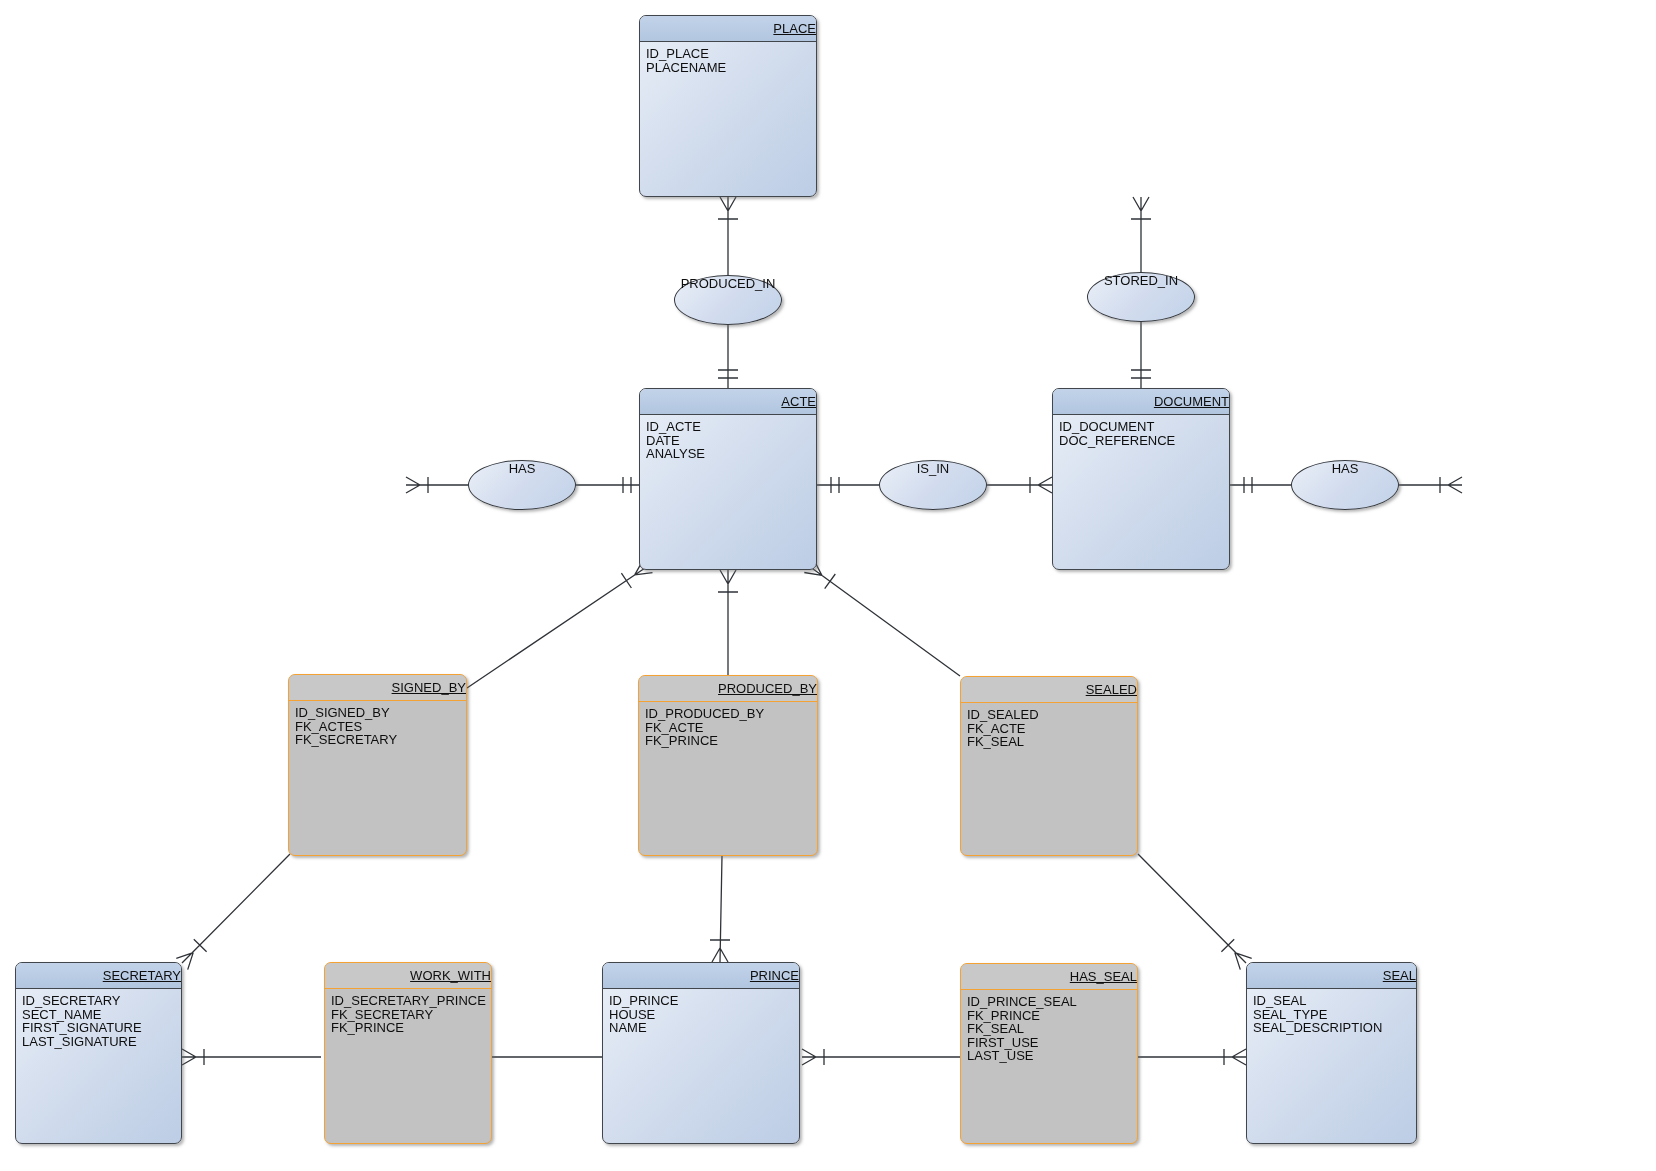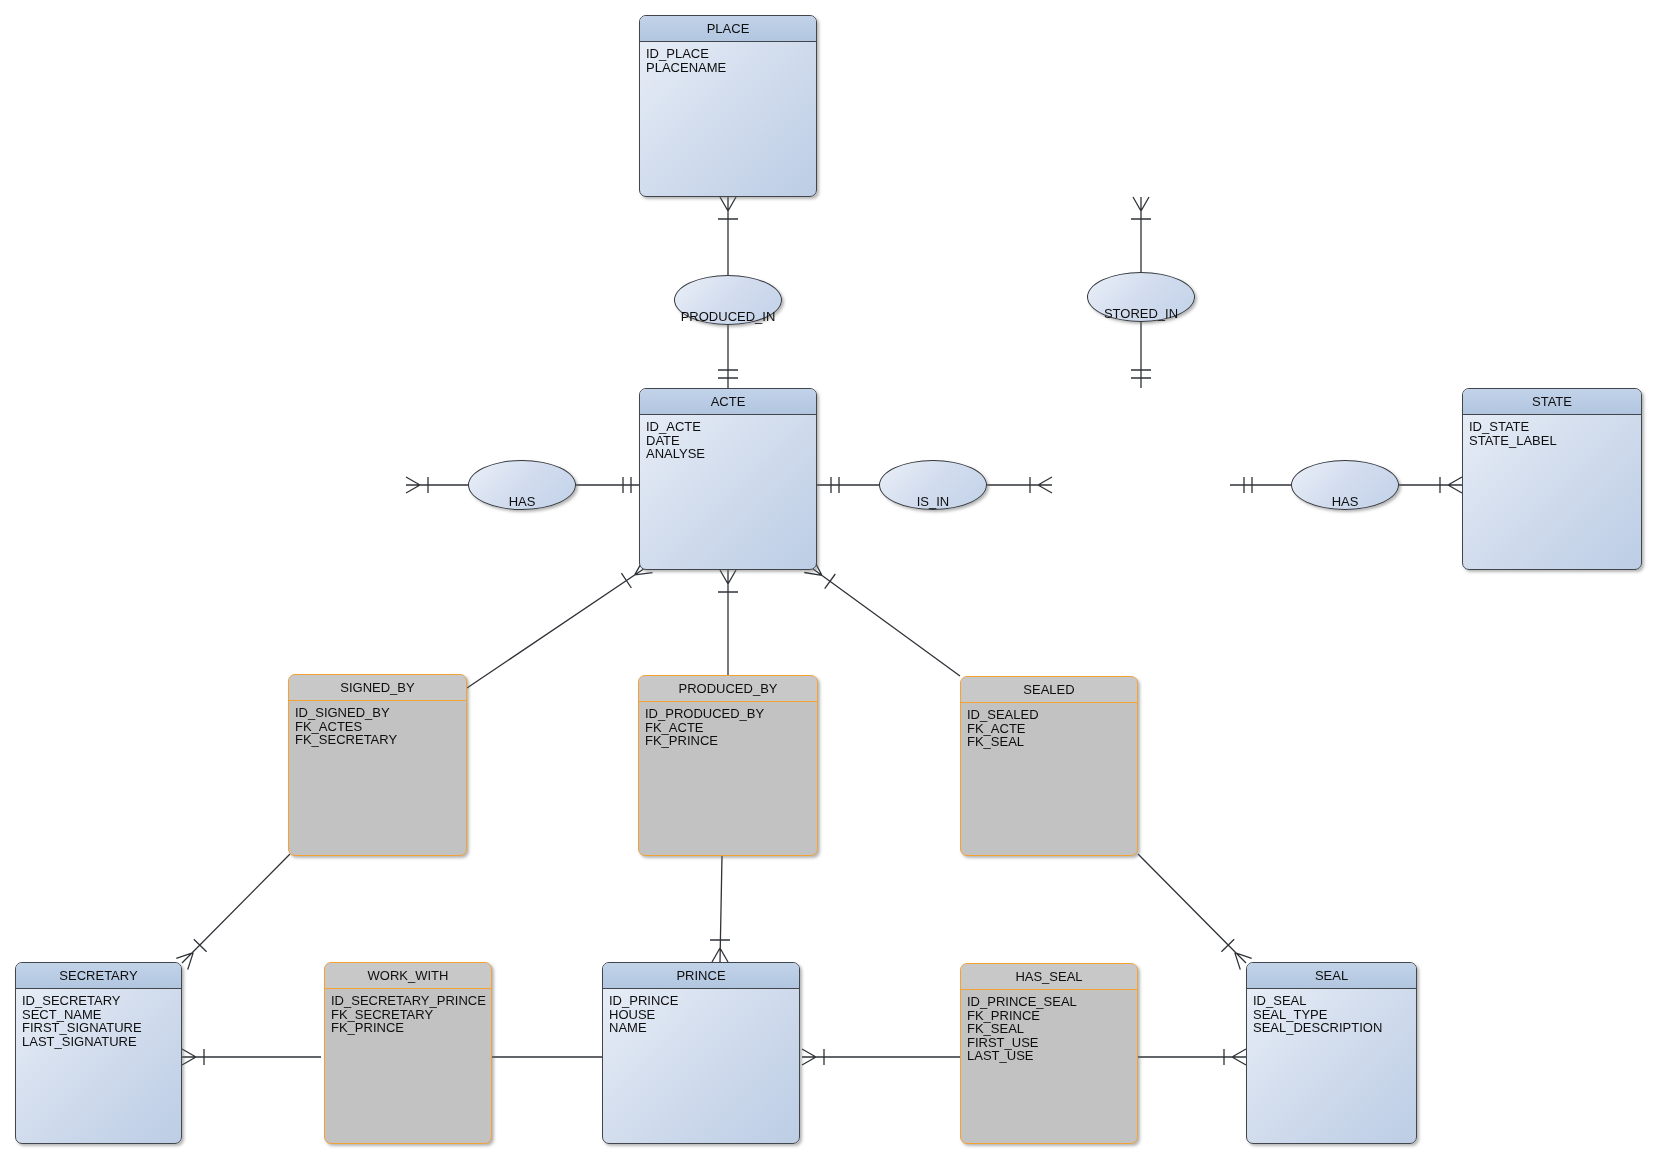--- a/index.html
+++ b/index.html
@@ -5,27 +5,27 @@
   html,body{margin:0;padding:0;background:#ffffff;}
   #canvas{position:relative;width:1656px;height:1171px;background:#ffffff;overflow:hidden;
           font-family:"Liberation Sans",sans-serif;}
   #wires{position:absolute;left:0;top:0;width:1656px;height:1171px;}
   #wires path{fill:none;stroke:#2f3338;stroke-width:1.3px;}
   .box{position:absolute;border-radius:7px;box-shadow:2px 2px 3px rgba(110,110,110,.5);box-sizing:border-box;}
   .entity{border:1.4px solid #41464c;background:linear-gradient(135deg,#eaf0f8 0%,#d4deee 45%,#bccde5 100%);}
   .entity .hd{background:linear-gradient(180deg,#c2d3e9 0%,#b2c6e0 100%);border-bottom:1.3px solid #41464c;}
   .assoc{border:1.6px solid #f4a233;background:#c2c2c2;}
   .assoc .hd{background:#c8c8c8;border-bottom:1.5px solid #f4a233;}
-  .hd{height:25px;line-height:26px;text-align:center;font-size:13px;color:#0e0e0e;
-      border-top-left-radius:6px;border-top-right-radius:6px;overflow:hidden;}
+  .hd{height:25px;line-height:26px;text-align:right;font-size:13px;color:#0e0e0e;
+      border-top-left-radius:6px;border-top-right-radius:6px;overflow:hidden;text-decoration:underline;}
   .bd{padding:5px 6px 0 6px;font-size:13px;line-height:13.5px;color:#0e0e0e;}
   .attr{white-space:nowrap;}
   .oval{position:absolute;border:1.5px solid #34383d;border-radius:50%;
         background:linear-gradient(135deg,#eaf0f8 0%,#d2dcee 50%,#c2d2e9 100%);
-        display:flex;align-items:flex-end;justify-content:center;font-size:13px;color:#0e0e0e;
+        display:flex;align-items:flex-start;justify-content:center;font-size:13px;color:#0e0e0e;
         box-shadow:2px 2px 3px rgba(110,110,110,.5);box-sizing:border-box;}
 </style>
 </head>
 <body>
 
 <div id="canvas">
 
   <svg id="wires" viewBox="0 0 1656 1171">
 
     <path d="M728,197 L728,275 M728,211 L720,197 M728,211 L736,197 M718,219 L738,219"></path>
@@ -76,28 +76,28 @@
 
   <div class="box entity" style="left:639px;top:388px;width:178px;height:182px">
     <div class="hd">ACTE</div>
     <div class="bd">
       <div class="attr">ID_ACTE</div>
       <div class="attr">DATE</div>
       <div class="attr">ANALYSE</div>
     </div>
   </div>
 
-
-  <div class="box entity" style="left:1462px;top:388px;width:180px;height:182px">
-    <div class="hd">STATE</div>
+  <div class="box entity" style="left:1052px;top:388px;width:178px;height:182px">
+    <div class="hd">DOCUMENT</div>
     <div class="bd">
-      <div class="attr">ID_STATE</div>
-      <div class="attr">STATE_LABEL</div>
+      <div class="attr">ID_DOCUMENT</div>
+      <div class="attr">DOC_REFERENCE</div>
     </div>
   </div>
+
 
   <div class="box entity" style="left:15px;top:962px;width:167px;height:182px">
     <div class="hd">SECRETARY</div>
     <div class="bd">
       <div class="attr">ID_SECRETARY</div>
       <div class="attr">SECT_NAME</div>
       <div class="attr">FIRST_SIGNATURE</div>
       <div class="attr">LAST_SIGNATURE</div>
     </div>
   </div>

